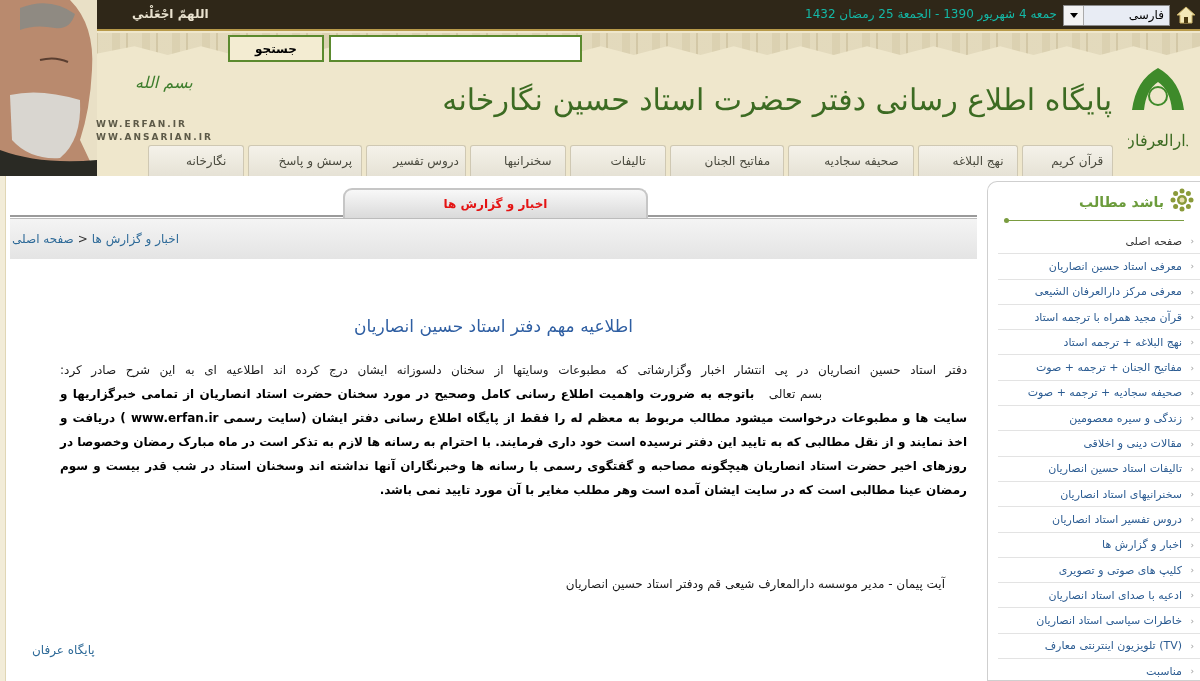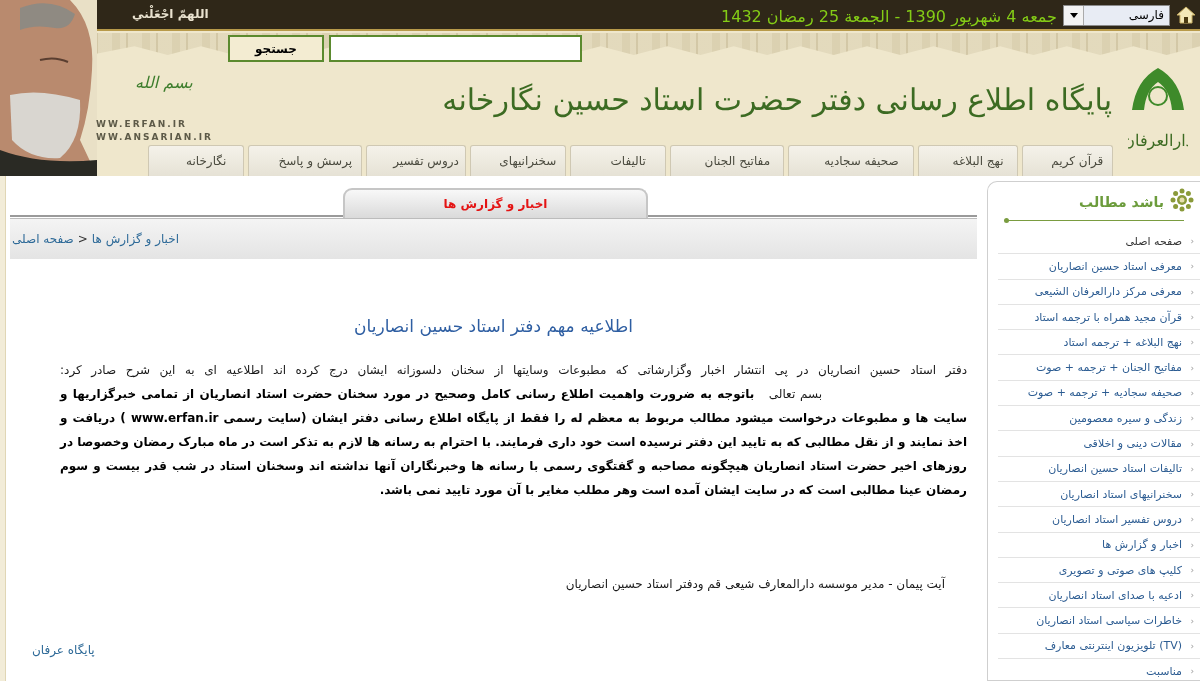--- a/index.html
+++ b/index.html
@@ -2,21 +2,21 @@
 <html><head>
 <meta charset="utf-8">
 <style>
   * { box-sizing: border-box; margin: 0; padding: 0; }
   html, body { width: 1200px; height: 681px; overflow: hidden; background: #fff; }
   body { font-family: "DejaVu Sans", sans-serif; position: relative; }
 
   
   #header { position: absolute; left: 0; top: 0; width: 1200px; height: 176px; background: #efe7cc; overflow: hidden; }
   #topbar { position: absolute; left: 0; top: 0; width: 1200px; height: 31px; background: #2f2718; border-bottom: 2px solid #b89a4a; }
-  #topbar .date { position: absolute; right: 143px; top: 7px; font-size: 16px; color: #84cc16; direction: rtl; white-space: nowrap; }
+  #topbar .date { position: absolute; right: 143px; top: 7px; font-size: 12px; color: #14b8a6; direction: rtl; white-space: nowrap; }
   #topbar .prayer { position: absolute; left: 132px; top: 7px; font-size: 12px; color: #e9e2cf; font-weight: bold; direction: rtl; }
   #home-icon { position: absolute; right: 4px; top: 5px; width: 20px; height: 20px; }
   #lang-select { position: absolute; right: 30px; top: 5px; width: 107px; height: 21px; background: #e8ecf4; border: 1px solid #8a8a8a; display: flex; direction: rtl; }
   #lang-select .val { flex: 1; font-size: 12px; padding-right: 5px; line-height: 19px; color: #000; }
   #lang-select .arrow { width: 20px; border-right: 1px solid #aaa; display: flex; align-items: center; justify-content: center; background: #f3f3f3; }
   #lang-select .arrow i { width: 0; height: 0; border-left: 4px solid transparent; border-right: 4px solid transparent; border-top: 5px solid #000; }
 
   #ornament { position: absolute; left: 90px; top: 33px; width: 1110px; height: 22px;
     background: repeating-linear-gradient(90deg, #d9cfb0 0 6px, #bcae88 6px 8px, #d9cfb0 8px 22px, #cbbf9b 22px 30px);
     opacity: .55; clip-path: polygon(0 0,100% 0,100% 60%,97% 100%,94% 60%,91% 100%,88% 60%,85% 100%,82% 60%,79% 100%,76% 60%,73% 100%,70% 60%,67% 100%,64% 60%,61% 100%,58% 60%,55% 100%,52% 60%,49% 100%,46% 60%,43% 100%,40% 60%,37% 100%,34% 60%,31% 100%,28% 60%,25% 100%,22% 60%,19% 100%,16% 60%,13% 100%,10% 60%,7% 100%,4% 60%,0 100%); }
@@ -110,21 +110,21 @@
     <circle cx="30" cy="36" r="9" fill="#efe7cc" stroke="#3e8a2a" stroke-width="2"></circle>
     <text x="30" y="86" font-size="16" fill="#3c6b22" text-anchor="middle" font-family="DejaVu Serif, serif">دارالعرفان</text>
   </svg>
 
   <div id="main-nav">
     <div class="nav-tab" style="width:92px">قرآن کریم</div>
     <div class="nav-tab" style="width:100px">نهج البلاغه</div>
     <div class="nav-tab" style="width:127px">صحیفه سجادیه</div>
     <div class="nav-tab" style="width:115px">مفاتیح الجنان</div>
     <div class="nav-tab" style="width:97px">تالیفات</div>
-    <div class="nav-tab" style="width:97px">سخنرانیهای</div>
+    <div class="nav-tab" style="width:97px">سخنرانیها</div>
     <div class="nav-tab" style="width:100px">دروس تفسیر</div>
     <div class="nav-tab" style="width:115px">پرسش و پاسخ</div>
     <div class="nav-tab" style="width:97px">نگارخانه</div>
   </div>
 </div>
 
 <div id="left-border"></div>
 
 <div id="content">
   <div id="section-line"></div>

